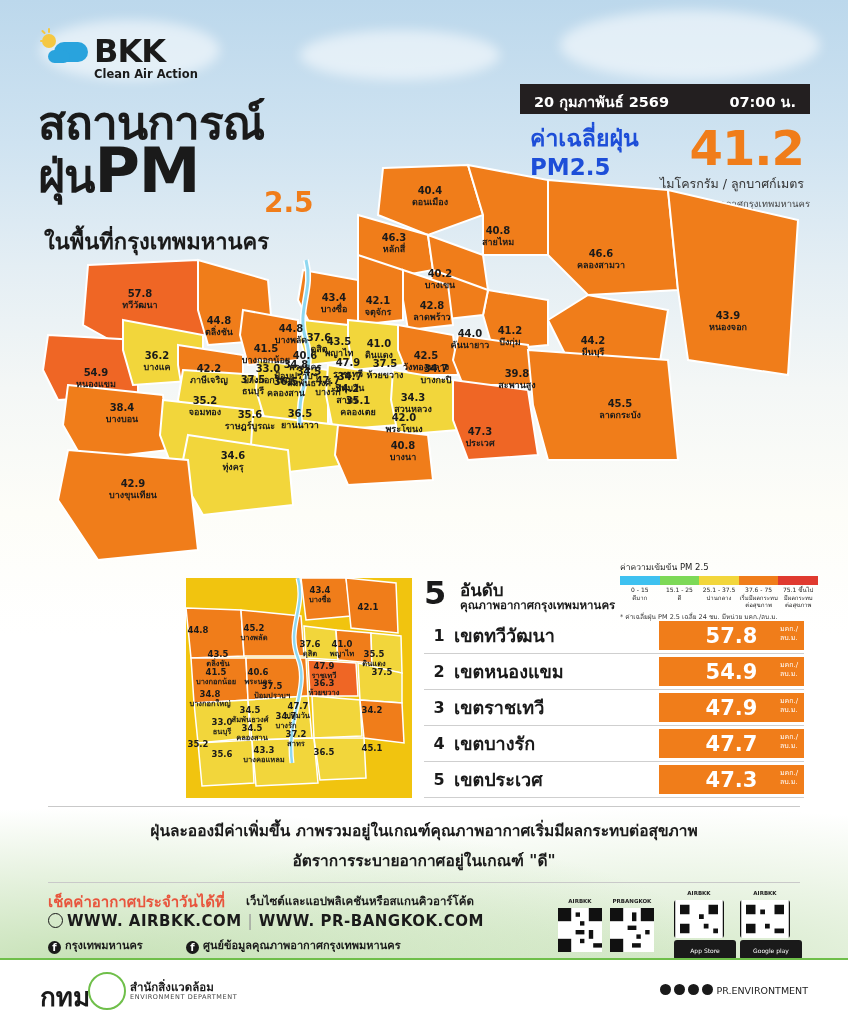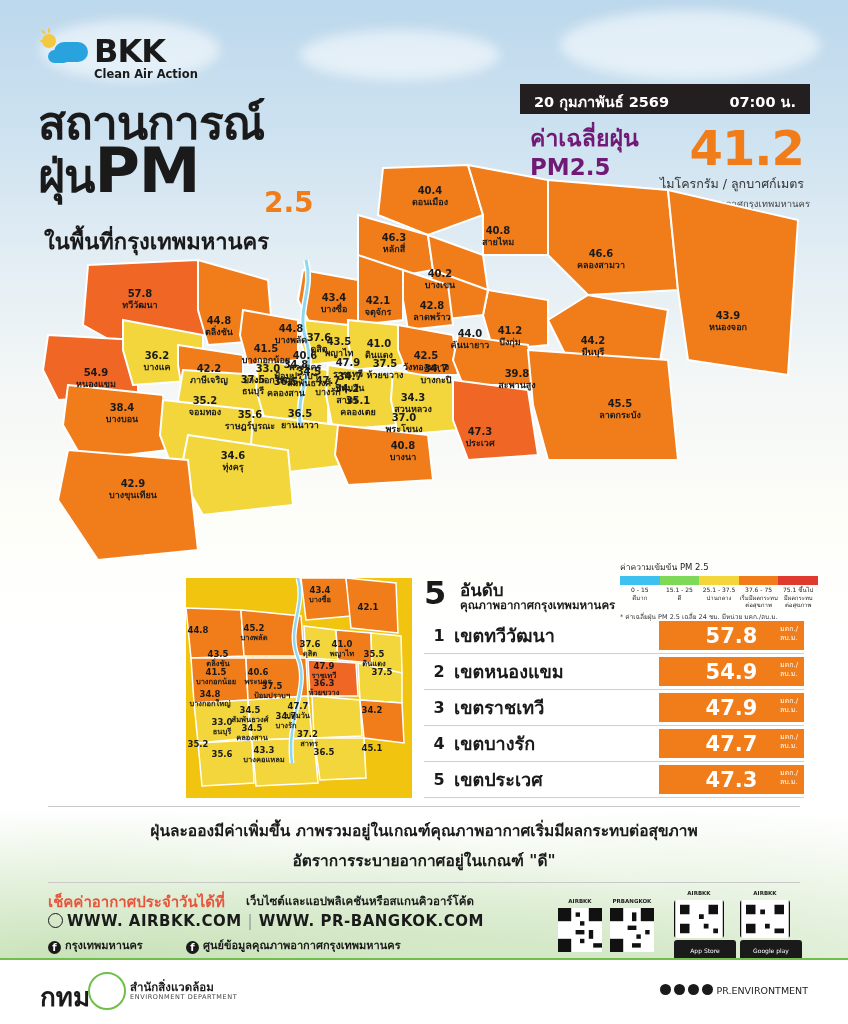--- a/index.html
+++ b/index.html
@@ -36,21 +36,21 @@
   .title2{position:absolute;left:38px;top:134px;font-size:46px;font-weight:bold;color:#1a1a1a;letter-spacing:-1px;}
   .title2 .pm{font-size:62px;}
   .title25{position:absolute;left:264px;top:186px;font-size:28px;font-weight:bold;color:#f07d1a;}
   .title3{position:absolute;left:44px;top:224px;font-size:22px;font-weight:bold;color:#1a1a1a;}
 
   
   .datebar{position:absolute;left:520px;top:84px;width:290px;height:30px;background:#231f20;}
   .datebar .d{position:absolute;left:14px;top:6px;color:#fff;font-size:14.5px;font-weight:bold;}
   .datebar .t{position:absolute;right:14px;top:6px;color:#fff;font-size:14.5px;font-weight:bold;}
   .avgbox{position:absolute;left:520px;top:114px;width:290px;height:92px;}
-  .avglabel{position:absolute;left:10px;top:10px;font-size:23px;font-weight:bold;color:#701a75;line-height:1.25;}
+  .avglabel{position:absolute;left:10px;top:10px;font-size:23px;font-weight:bold;color:#1d4ed8;line-height:1.25;}
   .avgval{position:absolute;right:6px;top:6px;font-size:48px;font-weight:bold;color:#f07d1a;letter-spacing:-1px;}
   .avgunit{position:absolute;right:6px;top:60px;font-size:12.5px;color:#333;}
   .avgsrc{position:absolute;left:520px;top:196px;width:290px;text-align:right;font-size:9.5px;color:#444;}
 
   
   .map{position:absolute;left:28px;top:160px;width:790px;height:420px;}
   .dist{position:absolute;font-size:9px;font-weight:bold;color:#1a1a1a;text-align:center;line-height:1.15;white-space:nowrap;}
   .dist b{display:block;font-size:10px;}
 
   
@@ -228,21 +228,21 @@
       <div class="dist" style="left: 228px; top: 216px; width: 60px;"><b>36.5</b>คลองสาน</div>
       <div class="dist" style="left: 289px; top: 223px; width: 60px;"><b>34.2</b>สาทร</div>
       <div class="dist" style="left: 270px; top: 215px; width: 60px;"><b>47.7</b>บางรัก</div>
       <div class="dist" style="left: 292px; top: 211px; width: 60px;"><b>34.7</b>ปทุมวัน</div>
       <div class="dist" style="left: 300px; top: 235px; width: 60px;"><b>35.1</b>คลองเตย</div>
       <div class="dist" style="left: 355px; top: 232px; width: 60px;"><b>34.3</b>สวนหลวง</div>
       <div class="dist" style="left: 147px; top: 235px; width: 60px;"><b>35.2</b>จอมทอง</div>
       <div class="dist" style="left: 192px; top: 249px; width: 60px;"><b>35.6</b>ราษฎร์บูรณะ</div>
       <div class="dist" style="left: 242px; top: 248px; width: 60px;"><b>36.5</b>ยานนาวา</div>
       <div class="dist" style="left: 64px; top: 242px; width: 60px;"><b>38.4</b>บางบอน</div>
-      <div class="dist" style="left: 346px; top: 252px; width: 60px;"><b>37.0</b>พระโขนง</div>
+      <div class="dist" style="left: 346px; top: 252px; width: 60px;"><b>42.0</b>พระโขนง</div>
       <div class="dist" style="left: 422px; top: 266px; width: 60px;"><b>47.3</b>ประเวศ</div>
       <div class="dist" style="left: 562px; top: 238px; width: 60px;"><b>45.5</b>ลาดกระบัง</div>
       <div class="dist" style="left: 345px; top: 280px; width: 60px;"><b>40.8</b>บางนา</div>
       <div class="dist" style="left: 175px; top: 290px; width: 60px;"><b>34.6</b>ทุ่งครุ</div>
       <div class="dist" style="left: 75px; top: 318px; width: 60px;"><b>42.9</b>บางขุนเทียน</div>
     </div>
 </div>
 
 <div class="inset">
   <svg width="226" height="220" style="position:absolute;left:0;top:0;">
@@ -293,21 +293,21 @@
       <div class="dist" style="left: 116px; top: 101px; width: 44px;"><b>36.3</b>ห้วยขวาง</div>
       <div class="dist" style="left: 2px; top: 112px; width: 44px;"><b>34.8</b>บางกอกใหญ่</div>
       <div class="dist" style="left: 42px; top: 128px; width: 44px;"><b>34.5</b>สัมพันธวงศ์</div>
       <div class="dist" style="left: 90px; top: 124px; width: 44px;"><b>47.7</b>ปทุมวัน</div>
       <div class="dist" style="left: 78px; top: 134px; width: 44px;"><b>34.7</b>บางรัก</div>
       <div class="dist" style="left: 164px; top: 128px; width: 44px;">
         <b>34.2</b>
       </div>
       <div class="dist" style="left: 14px; top: 140px; width: 44px;"><b>33.0</b>ธนบุรี</div>
       <div class="dist" style="left: 44px; top: 146px; width: 44px;"><b>34.5</b>คลองสาน</div>
-      <div class="dist" style="left: 88px; top: 152px; width: 44px; text-align: right;"><b>37.2</b>สาทร</div>
+      <div class="dist" style="left: 88px; top: 152px; width: 44px;"><b>37.2</b>สาทร</div>
       <div class="dist" style="left: -10px; top: 162px; width: 44px;">
         <b>35.2</b>
       </div>
       <div class="dist" style="left: 56px; top: 168px; width: 44px;"><b>43.3</b>บางคอแหลม</div>
       <div class="dist" style="left: 116px; top: 170px; width: 44px;">
         <b>36.5</b>
       </div>
       <div class="dist" style="left: 164px; top: 166px; width: 44px;">
         <b>45.1</b>
       </div>

